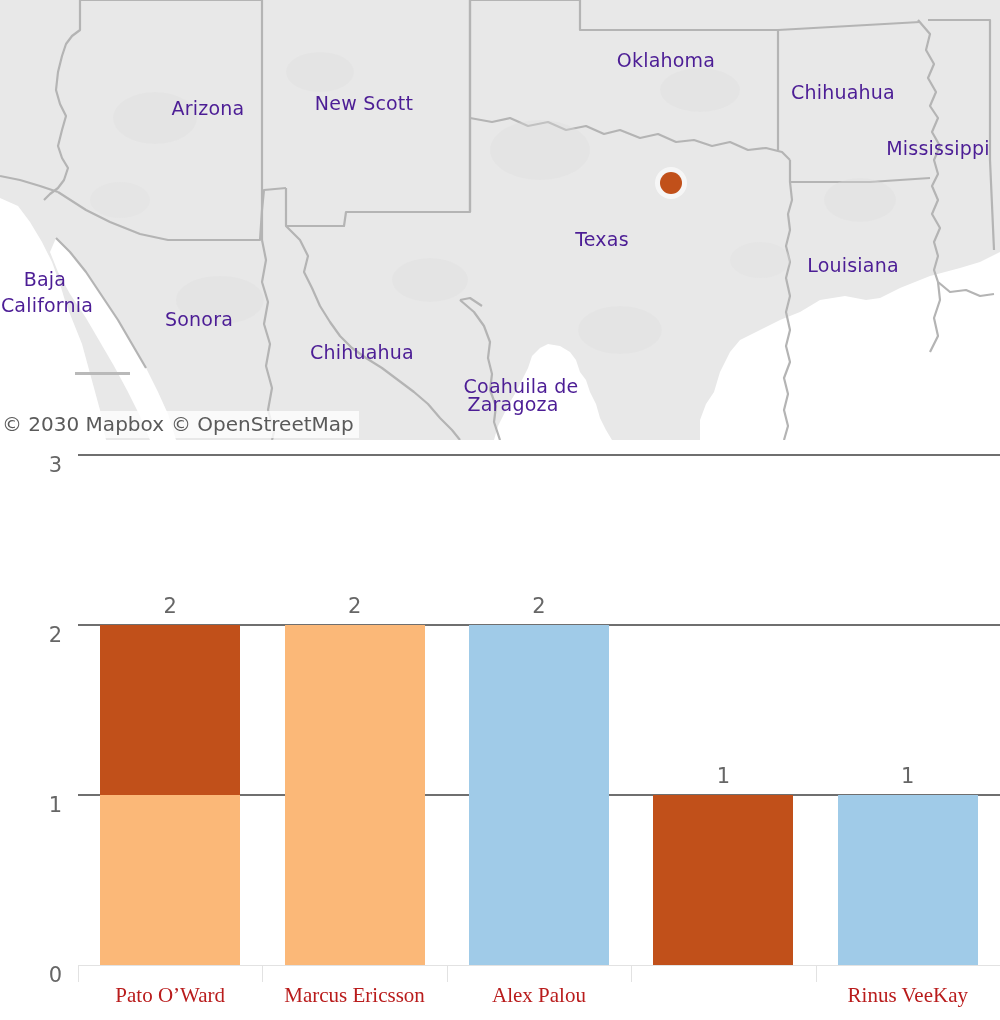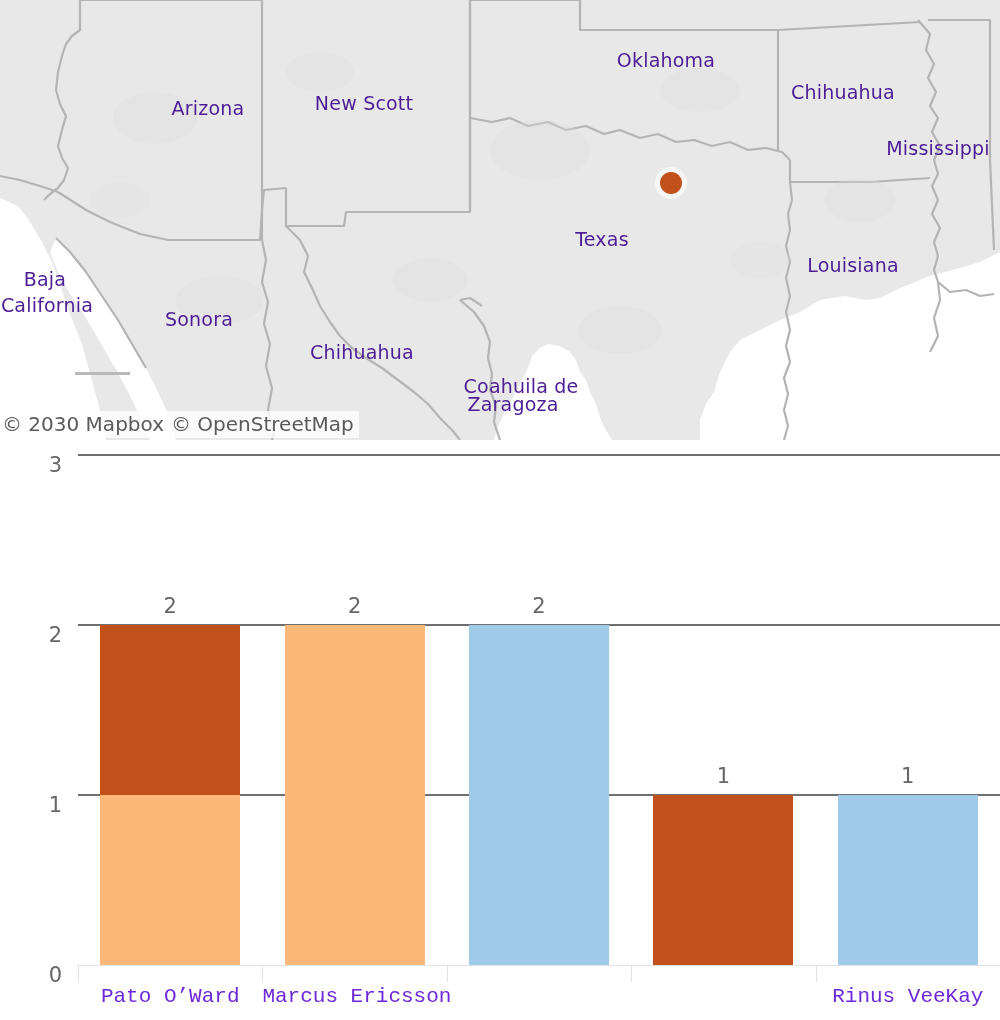--- a/index.html
+++ b/index.html
@@ -90,22 +90,22 @@
     position: absolute; left: 78px; right: 0; bottom: 54px;
     height: 1px; background: #e2e2e2;
   }
   .x-tick-sep {
     position: absolute; bottom: 38px;
     width: 1px; height: 16px; background: #e2e2e2;
   }
   .x-axis-label {
     position: absolute; bottom: 12px;
     text-align: center;
-    font-size: 21px; color: #6d28d9;
-    font-family: Liberation Mono, monospace;
+    font-size: 21px; color: #b91c1c;
+    font-family: Liberation Serif, serif;
     white-space: nowrap;
   }
 </style>
 </head>
 <body>
 
 <div id="app">
 
   <div id="map-panel">
 
@@ -255,19 +255,20 @@
           <div class="bar-seg" style="height: 170px; background: rgb(160, 203, 232);"></div>
           <div class="bar-value-label" style="top: -31px;">1</div>
         </div>
       </div>
 
     <div id="x-axis-line"></div>
   <div class="x-axis-label" style="left: 78px; width: 184.4px;">Pato O’Ward</div>
       <div class="x-tick-sep" style="left: 78px;"></div>
       <div class="x-axis-label" style="left: 262.4px; width: 184.4px;">Marcus Ericsson</div>
       <div class="x-tick-sep" style="left: 262.4px;"></div>
+      <div class="x-axis-label" style="left: 446.8px; width: 184.4px;">Alex Palou</div>
       <div class="x-tick-sep" style="left: 446.8px;"></div>
       <div class="x-tick-sep" style="left: 631.2px;"></div>
       <div class="x-axis-label" style="left: 815.6px; width: 184.4px;">Rinus VeeKay</div>
       <div class="x-tick-sep" style="left: 815.6px;"></div>
     </div>
 
 </div>
 
 </body></html>

